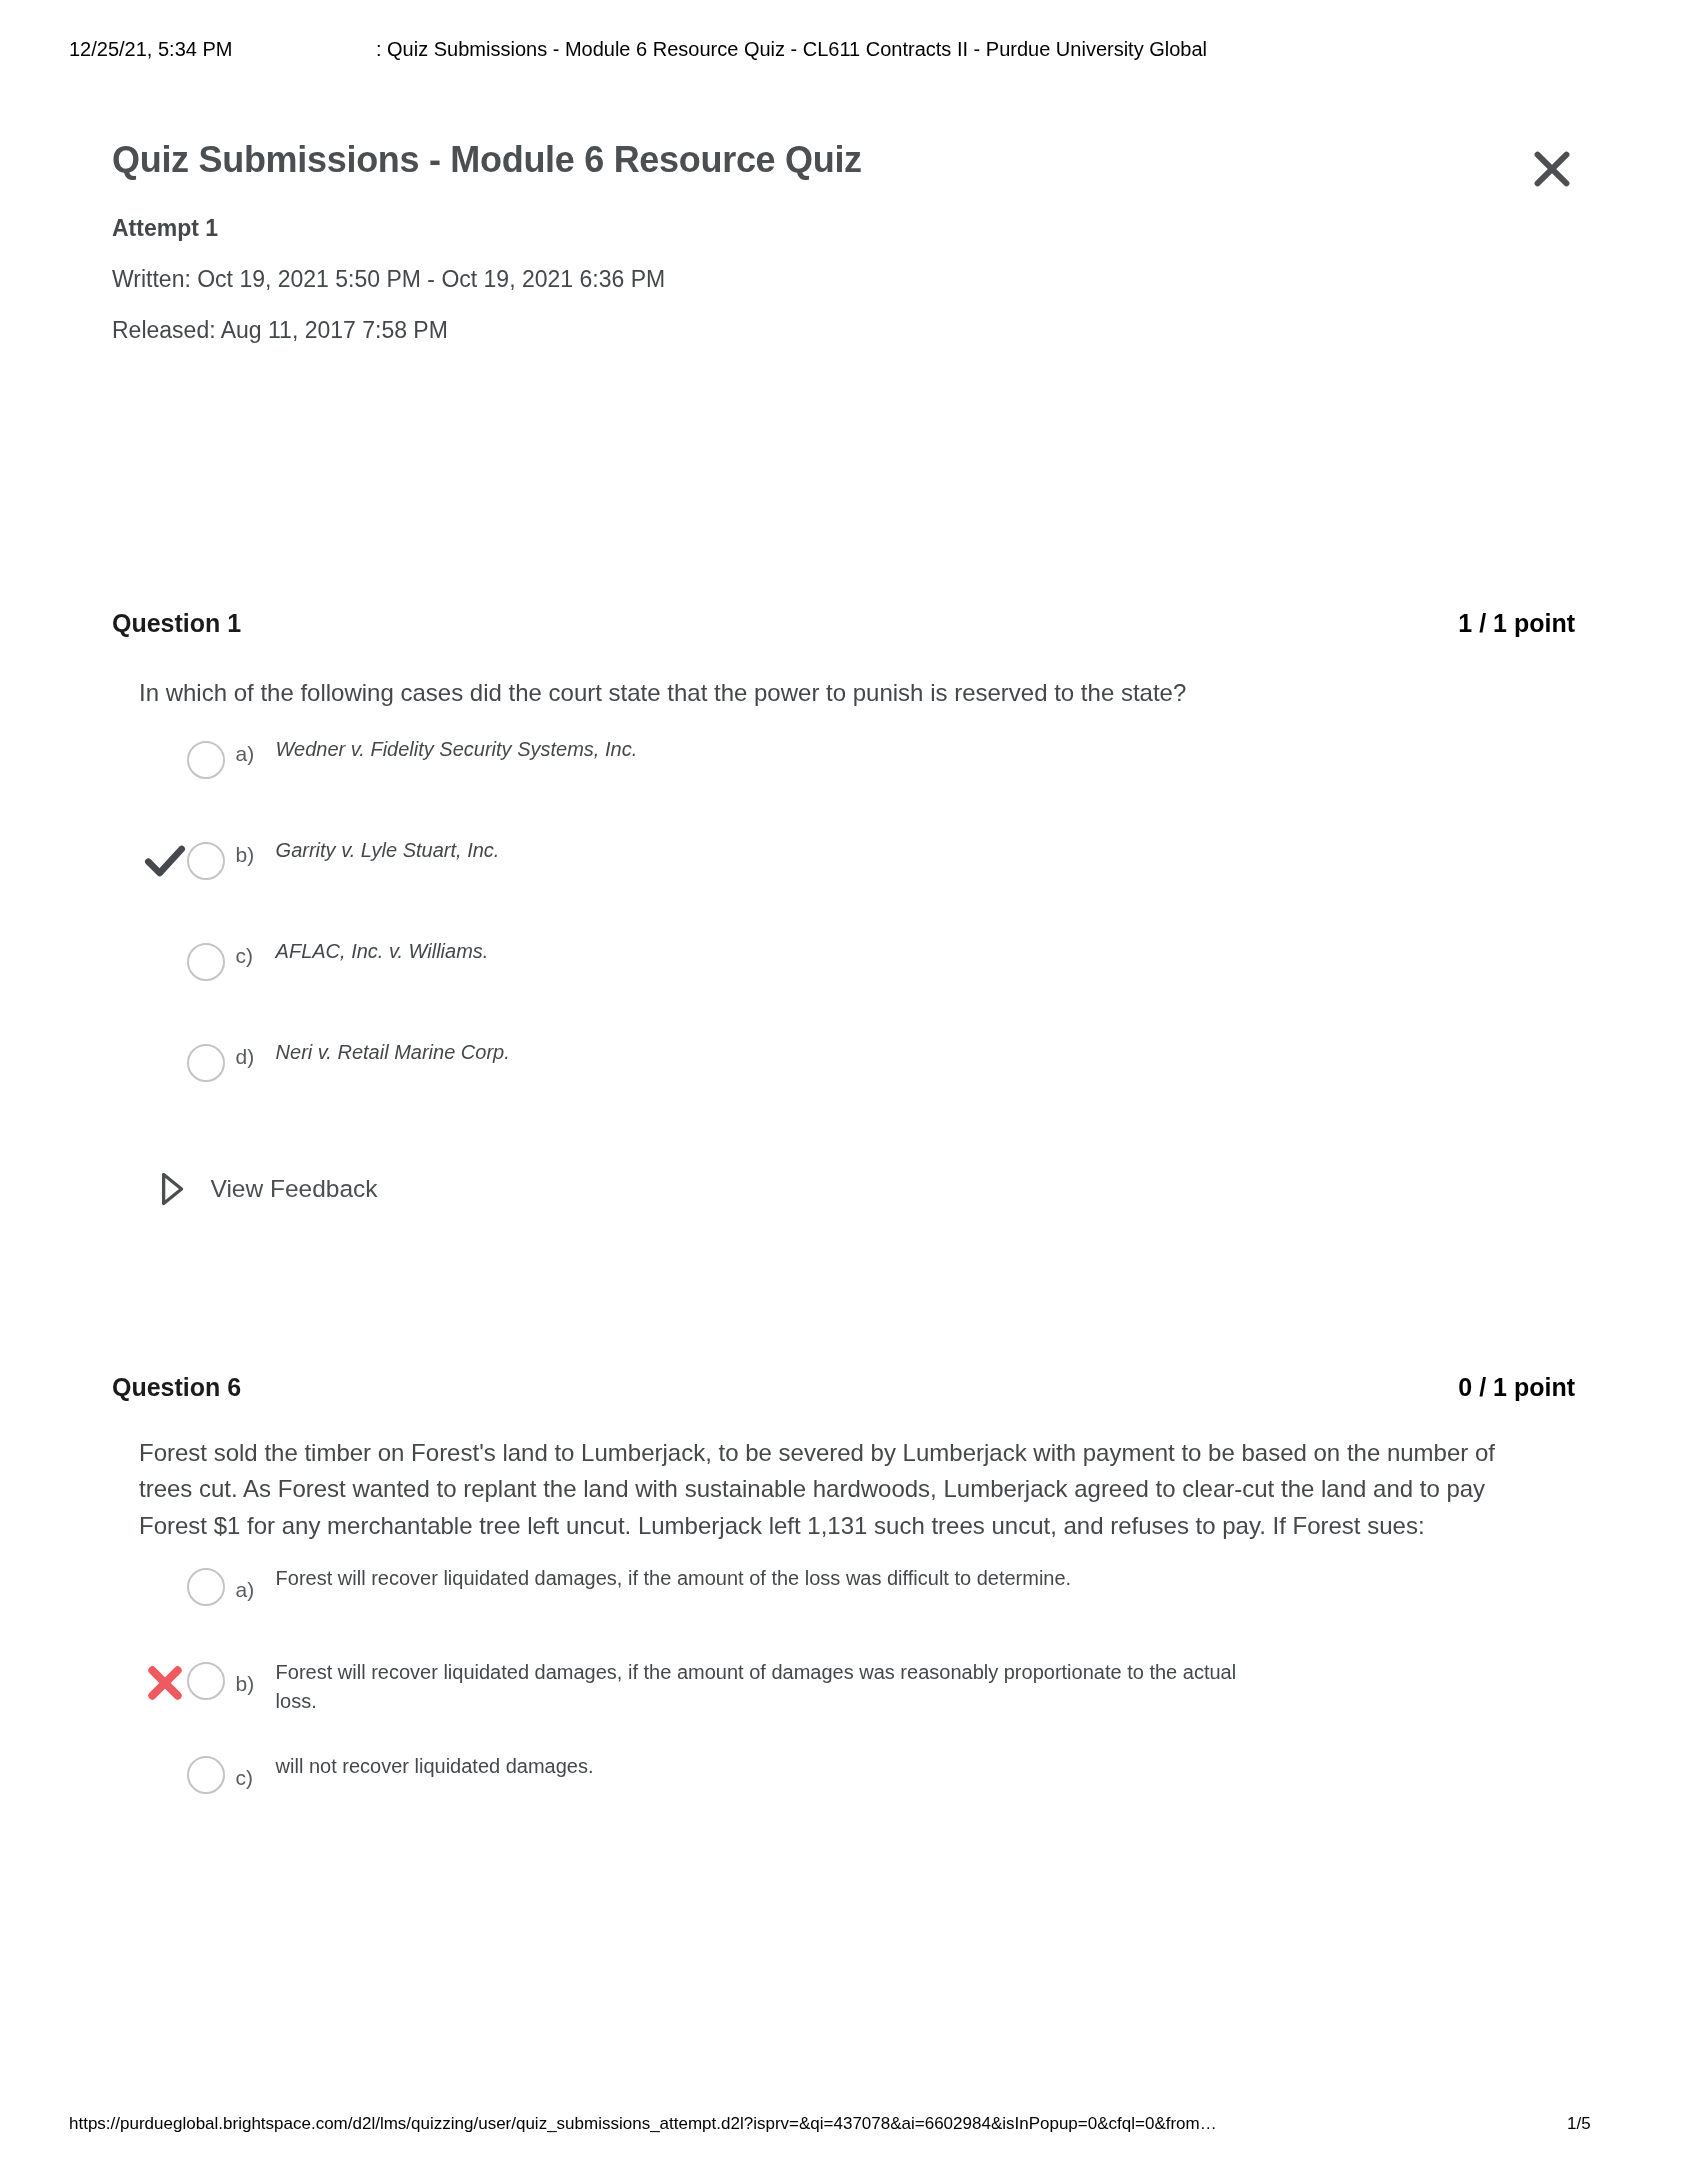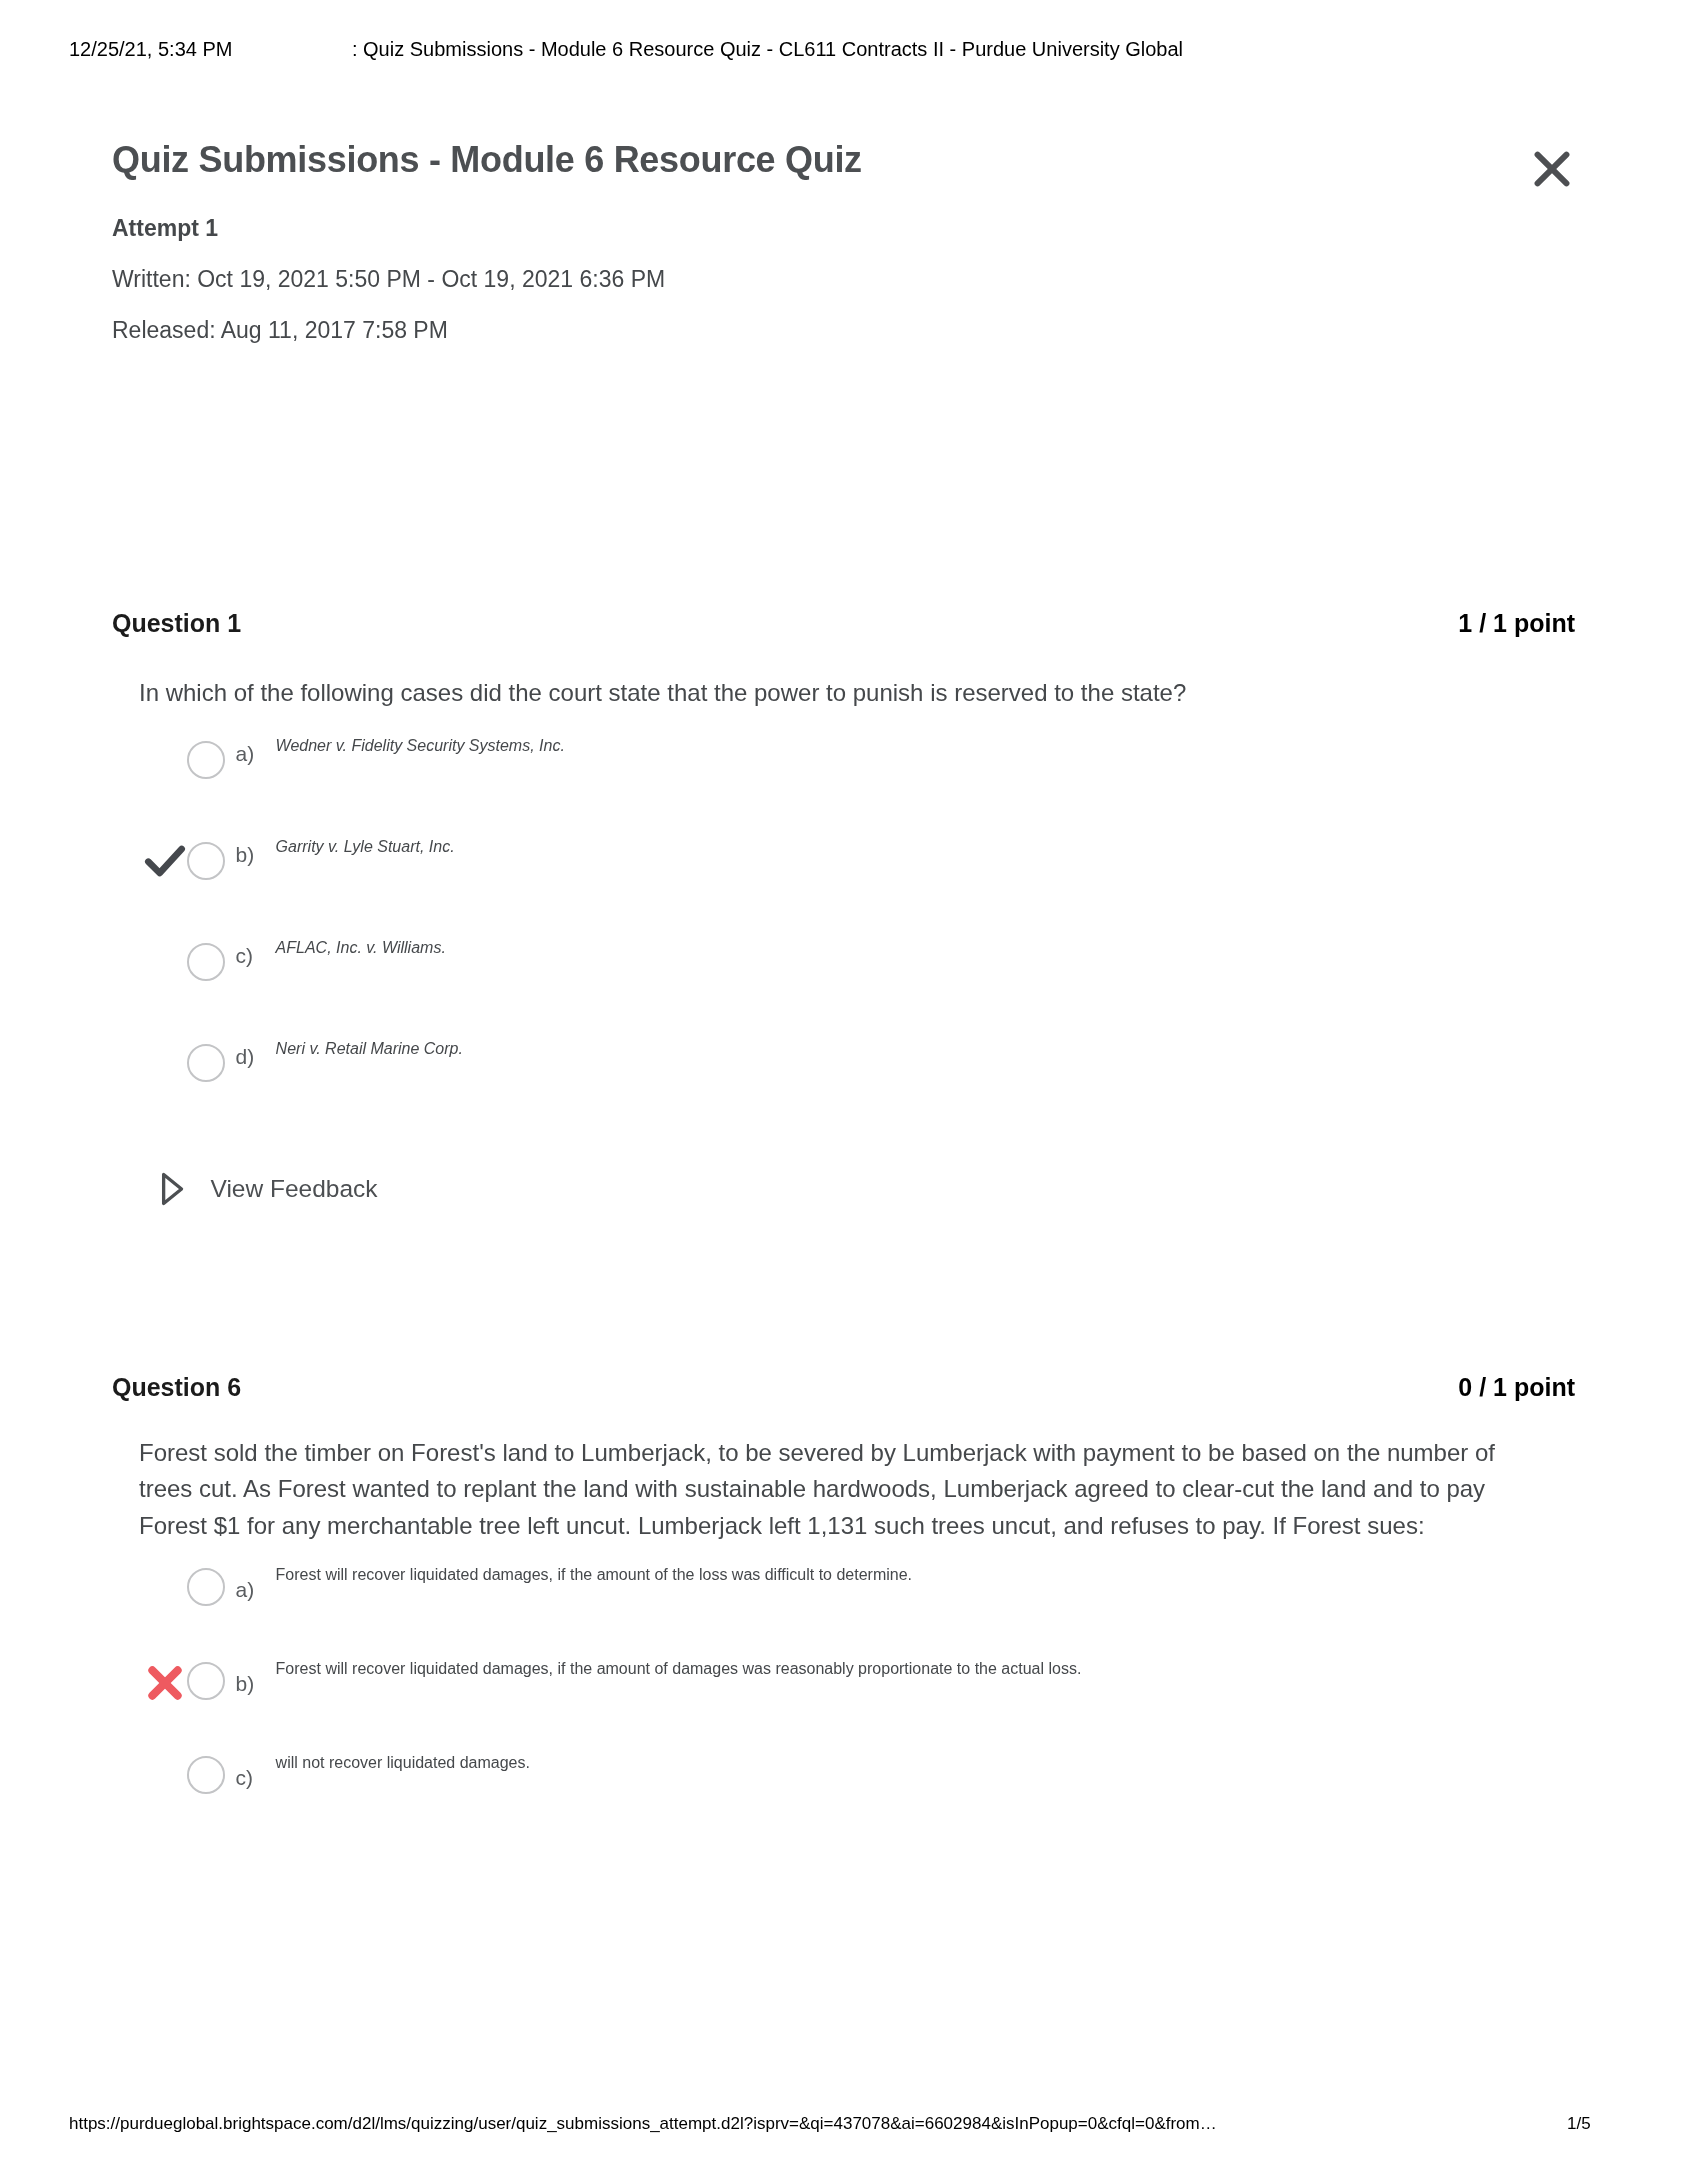--- a/index.html
+++ b/index.html
@@ -33,20 +33,21 @@
     top: 0;
     white-space: nowrap;
   }
   .print-header .ph-title {
     position: absolute;
     left: 0;
     top: 0;
     width: 1535px;
     text-align: center;
     white-space: nowrap;
+    padding-left: 24px;
   }
 
   .print-footer {
     position: absolute;
     top: 2114px;
     left: 0;
     width: 1687px;
     height: 24px;
     font-size: 17px;
     color: #000000;
@@ -196,21 +197,21 @@
     font-size: 21px;
     color: #5a5d60;
     margin-left: 10.6px;
     margin-top: 10.6px;
     white-space: nowrap;
     min-width: 32px;
   }
   #q2-block .opt-letter { margin-top: 13.2px; }
 
   .opt-text {
-    font-size: 16px;
+    font-size: 20px;
     line-height: 1.42;
     color: #45484b;
     margin-left: 8px;
     margin-top: 4px;
     max-width: 1045px;
   }
   .opt-text.italic { font-style: italic; }
   #q2-block .opt-text { margin-top: 0; max-width: 1006px; }
 
   

